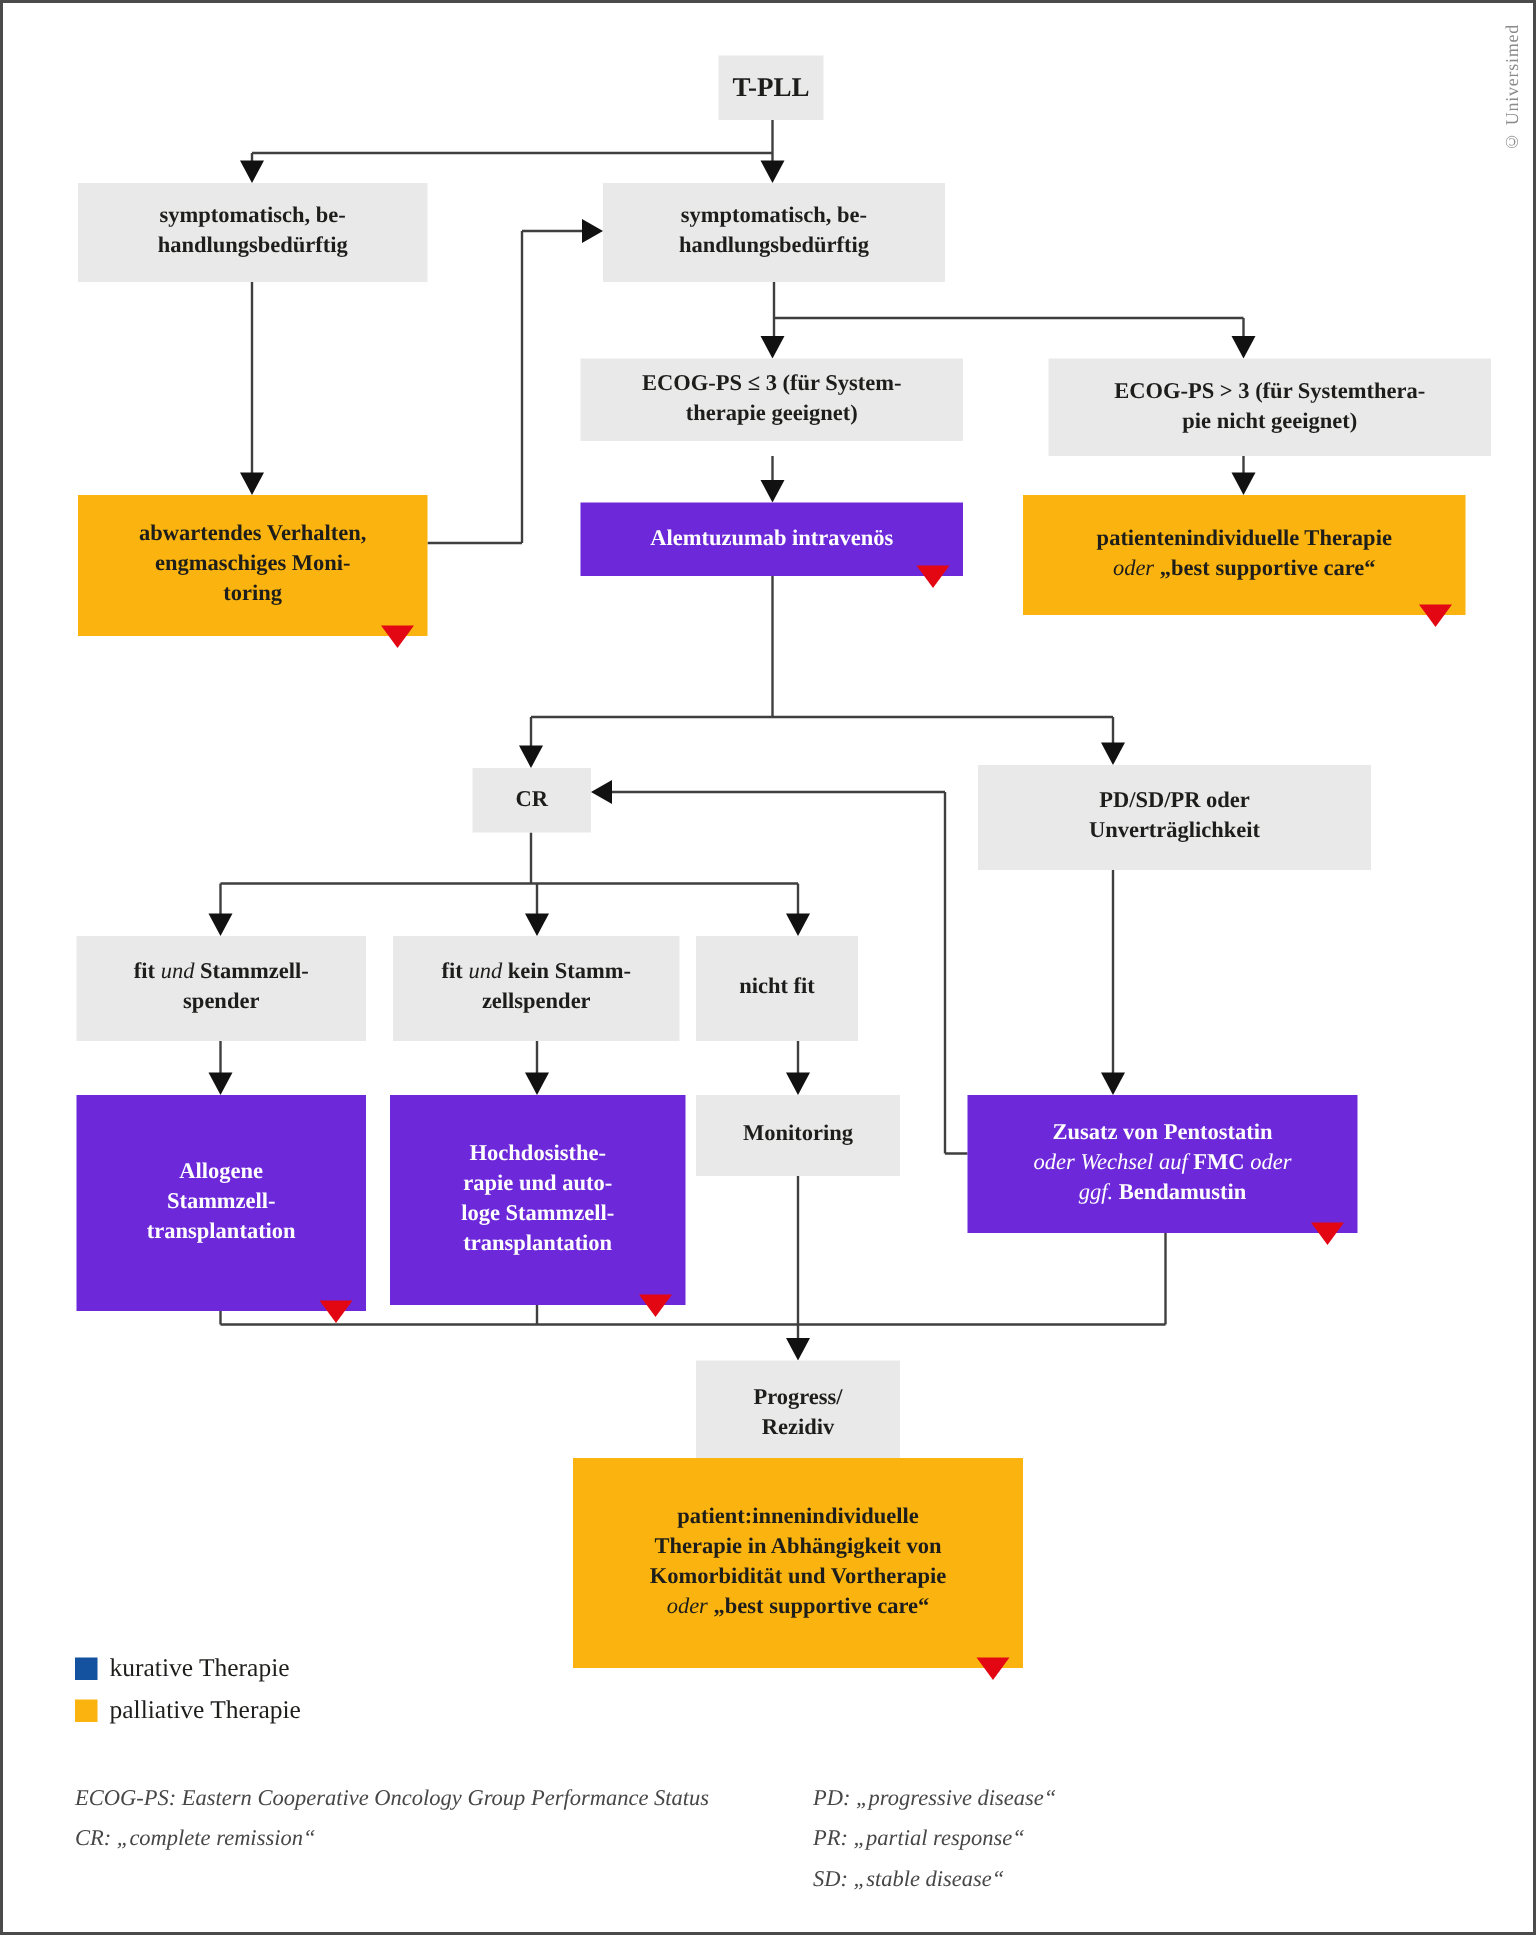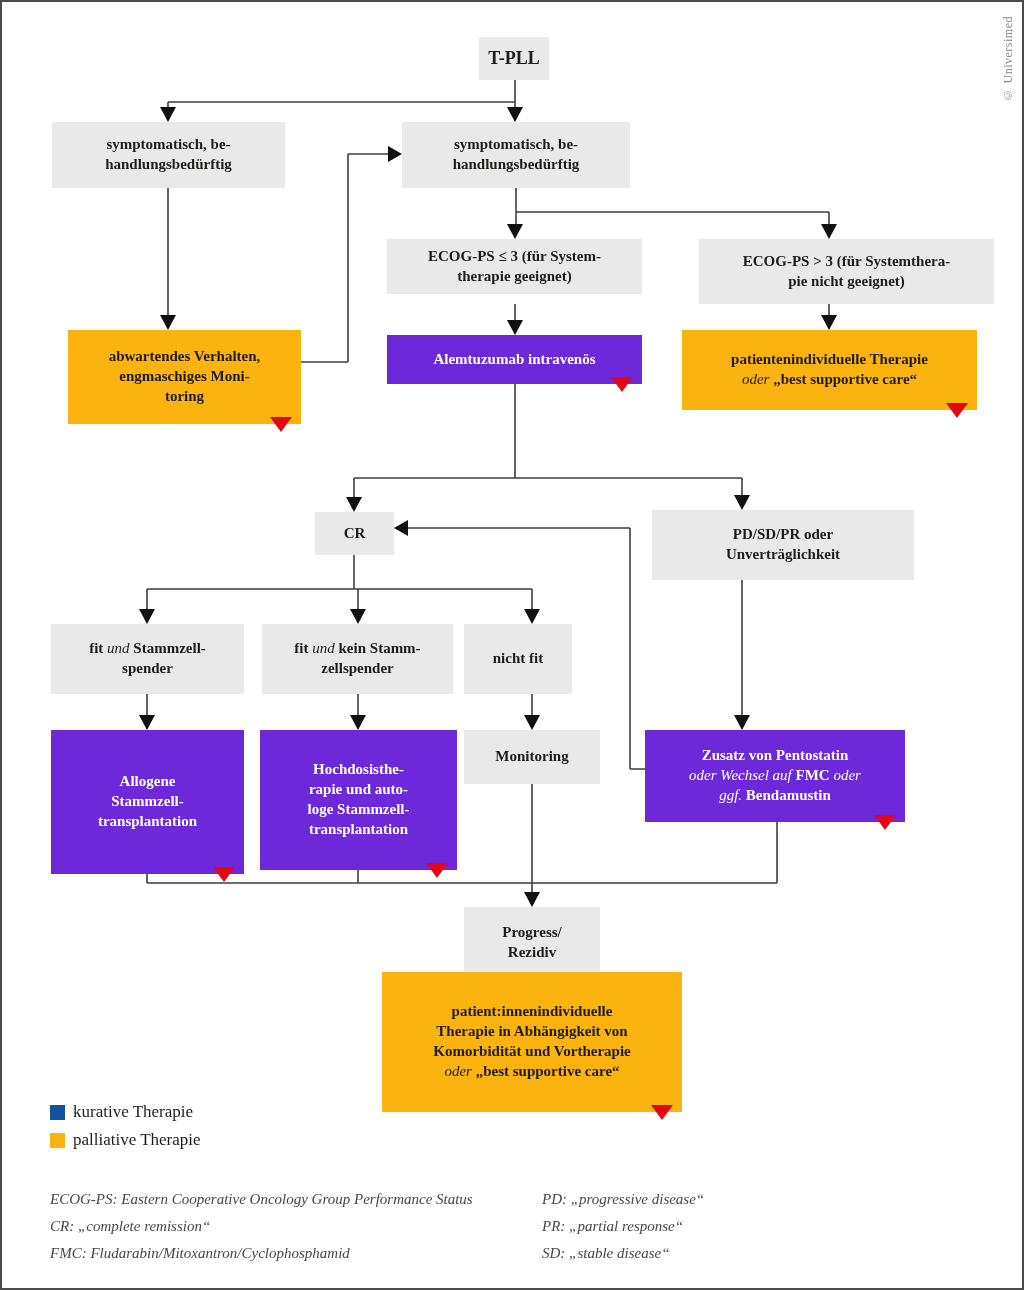--- a/index.html
+++ b/index.html
@@ -125,21 +125,21 @@
 
   <div class="nb orange" style="left:680px;top:328px;width:295px;height:80px;">
     <div>patientenindividuelle Therapie</div>
     <div>
       <span class="it">oder</span>
       <span>„best supportive care“</span>
     </div>
     <span class="tri"></span>
   </div>
 
-  <div class="nb orange" style="left:50px;top:328px;width:233px;height:94px;margin-left:16px;">
+  <div class="nb orange" style="left:50px;top:328px;width:233px;height:94px;">
     <div>abwartendes Verhalten,</div>
     <div>engmaschiges Moni-</div>
     <div>toring</div>
     <span class="tri"></span>
   </div>
 
   <div class="nb gray" style="left:313px;top:510px;width:79px;height:43px;">
     <div>CR</div>
   </div>
 
@@ -226,21 +226,20 @@
     </div>
     <div class="legend-row">
       <span class="swatch sw-orange"></span>
       <span>palliative Therapie</span>
     </div>
   </div>
 
   <div class="footnotes fn-left">
     <div>ECOG-PS: Eastern Cooperative Oncology Group Performance Status</div>
     <div>CR: „complete remission“</div>
-    <div>FMC: Fludarabin/Mitoxantron/Cyclophosphamid</div>
   </div>
   <div class="footnotes fn-right">
     <div>PD: „progressive disease“</div>
     <div>PR: „partial response“</div>
     <div>SD: „stable disease“</div>
   </div>
 
   <div class="copyright">© Universimed</div>
 
 </div>

